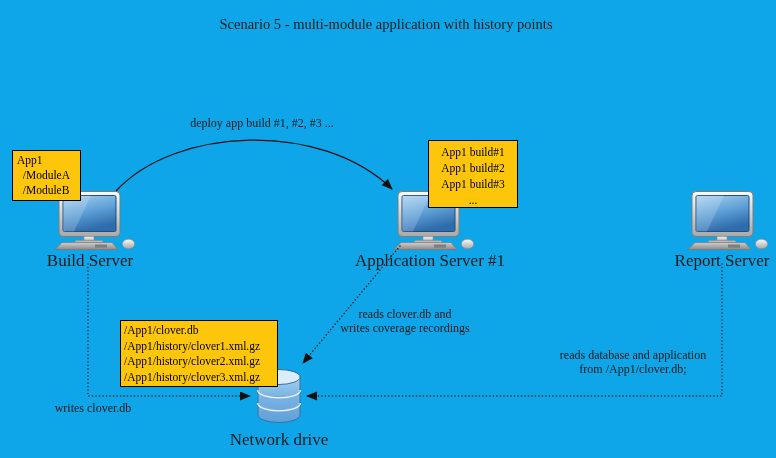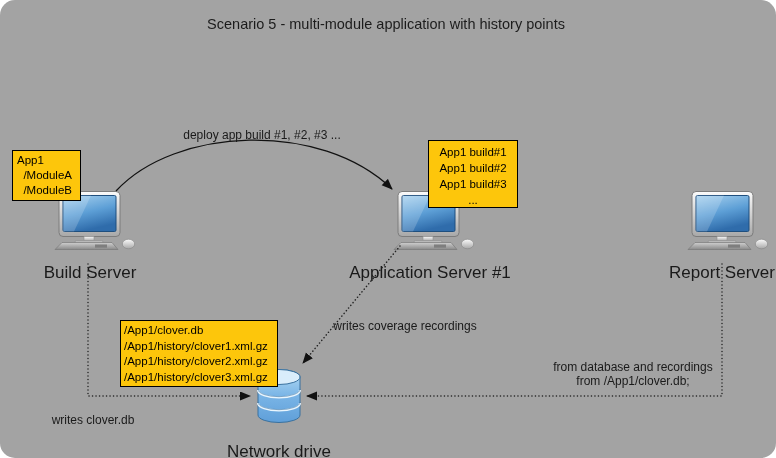--- a/index.html
+++ b/index.html
@@ -1,18 +1,18 @@
 <!DOCTYPE html>
 <html><head>
 <meta charset="utf-8">
 <style>
   html,body { margin:0; padding:0; background:#ffffff; }
   #canvas {
-    position:relative; width:776px; height:458px; background:#a3a3a3;
-    font-family:Liberation Sans, sans-serif; overflow:hidden; color:#1a1a1a;border-radius:15px;
+    position:relative; width:776px; height:458px; background:#0ea5e9;
+    font-family:Liberation Serif, serif; overflow:hidden; color:#1a1a1a;
   }
   .abs { position:absolute; }
   .title {
     position:absolute; left:386px; top:16px; transform:translateX(-50%);
     font-size:14.5px; white-space:nowrap; color:#1c1c1c;
   }
   .node-label {
     position:absolute; transform:translateX(-50%); font-size:17px;
     white-space:nowrap; color:#1a1a1a;
   }
@@ -24,21 +24,21 @@
     position:absolute; background:#fdc60b; border:1px solid #000000;
     font-size:11.5px; line-height:15px; color:#000; box-sizing:border-box;
     z-index:4;
   }
   .note .line { white-space:pre; }
   .note-build  { left:12px;  top:150px; width:69px;  height:51px; padding:2px 0 8px 4px; }
   .note-app    { left:428px; top:140px; width:90px;  height:68px; padding:3px 0 0 0; text-align:center; line-height:16px; }
   .note-files  { left:120px; top:320px; width:158px; height:67px; padding:2px 0 6px 3px; line-height:15.5px; }
   .icon-layer { z-index:1; }
   .line-layer { z-index:2; pointer-events:none; }
-  .text-layer { z-index:5;margin-top:12px; }
+  .text-layer { z-index:5; }
 </style>
 </head>
 <body>
 
 <div id="canvas">
 
   <svg width="0" height="0" style="position:absolute">
     <defs>
       <linearGradient id="gFrame" x1="0" y1="0" x2="0" y2="1">
         <stop offset="0" stop-color="#fbfbfb"></stop>
@@ -142,21 +142,22 @@
   <div class="node-label text-layer" style="left:90px;top:251px">Build Server</div>
   <div class="node-label text-layer" style="left:430px;top:251px">Application Server #1</div>
   <div class="node-label text-layer" style="left:722px;top:251px">Report Server</div>
   <div class="node-label text-layer" style="left:279px;top:430px">Network drive</div>
 
   <div class="edge-label text-layer" style="left:262px;top:117px">deploy app build #1, #2, #3 ...</div>
 
   <div class="edge-label text-layer" style="left:93px;top:402px">writes clover.db</div>
 
   <div class="edge-label text-layer" style="left:405px;top:308px">
+    <div>reads clover.db and</div>
     <div>writes coverage recordings</div>
   </div>
 
   <div class="edge-label text-layer" style="left:633px;top:349px">
-    <div>from database and recordings</div>
+    <div>reads database and application</div>
     <div>from /App1/clover.db;</div>
   </div>
 
 </div>
 
 </body></html>

